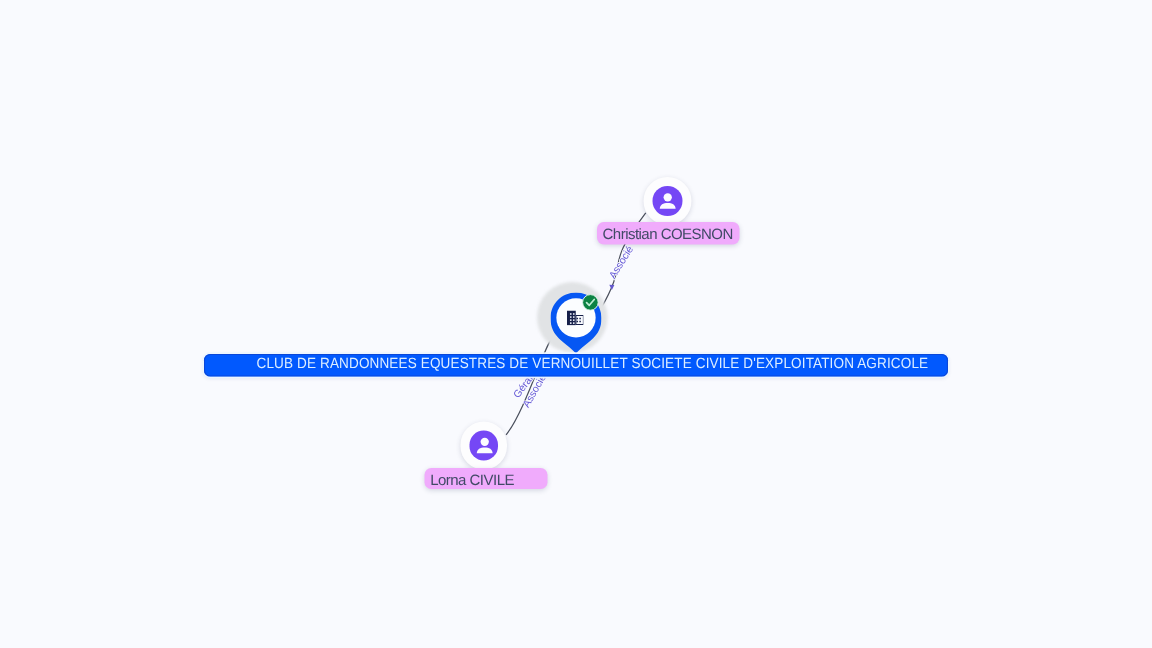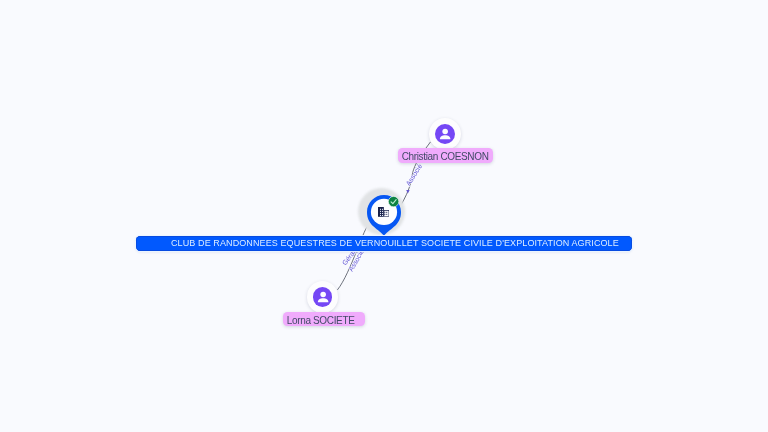--- a/index.html
+++ b/index.html
@@ -96,21 +96,21 @@
   </div>
 
   <div class="person" style="left:306.6px;top:281.2px;z-index:5;">
     <div class="disc"></div>
     <div class="av" style="background:#7547f5;">
       <svg width="20" height="20" viewBox="0 0 20 20">
         <circle cx="10.15" cy="7.55" r="2.78" fill="#fcfbff"></circle>
         <path d="M4.85 15.2 C4.85 12.35 7.2 11.25 10.15 11.25 C13.1 11.25 15.4 12.35 15.4 15.2 Z" fill="#fcfbff"></path>
       </svg>
     </div>
-    <div class="plabel" style="left:-24px;top:30.4px;width:82px;">Lorna SOCIETE</div>
+    <div class="plabel" style="left:-24px;top:30.4px;width:82px;">Lorna CIVILE</div>
   </div>
 
   <svg class="layer" style="z-index:2" viewBox="0 0 768 432">
     <path d="M406.2,189.9 L409.6,190.0 L407.9,193.4 Z" fill="#6458cc"></path>
   </svg>
 
   <svg class="layer" style="z-index:3" viewBox="0 0 768 432">
     <style>.elab{paint-order:stroke fill;stroke:#f9fafe;stroke-width:1.1px;stroke-linejoin:round;}</style>
     <text class="elab" transform="translate(409.6,186.3) rotate(-57.9)" fill="#6558d6" font-family="Liberation Sans, sans-serif" font-size="6.9">Associé</text>
     <text class="elab" transform="translate(345.5,265.8) rotate(-53)" fill="#6558d6" font-family="Liberation Sans, sans-serif" font-size="6.9">Gérant</text>

